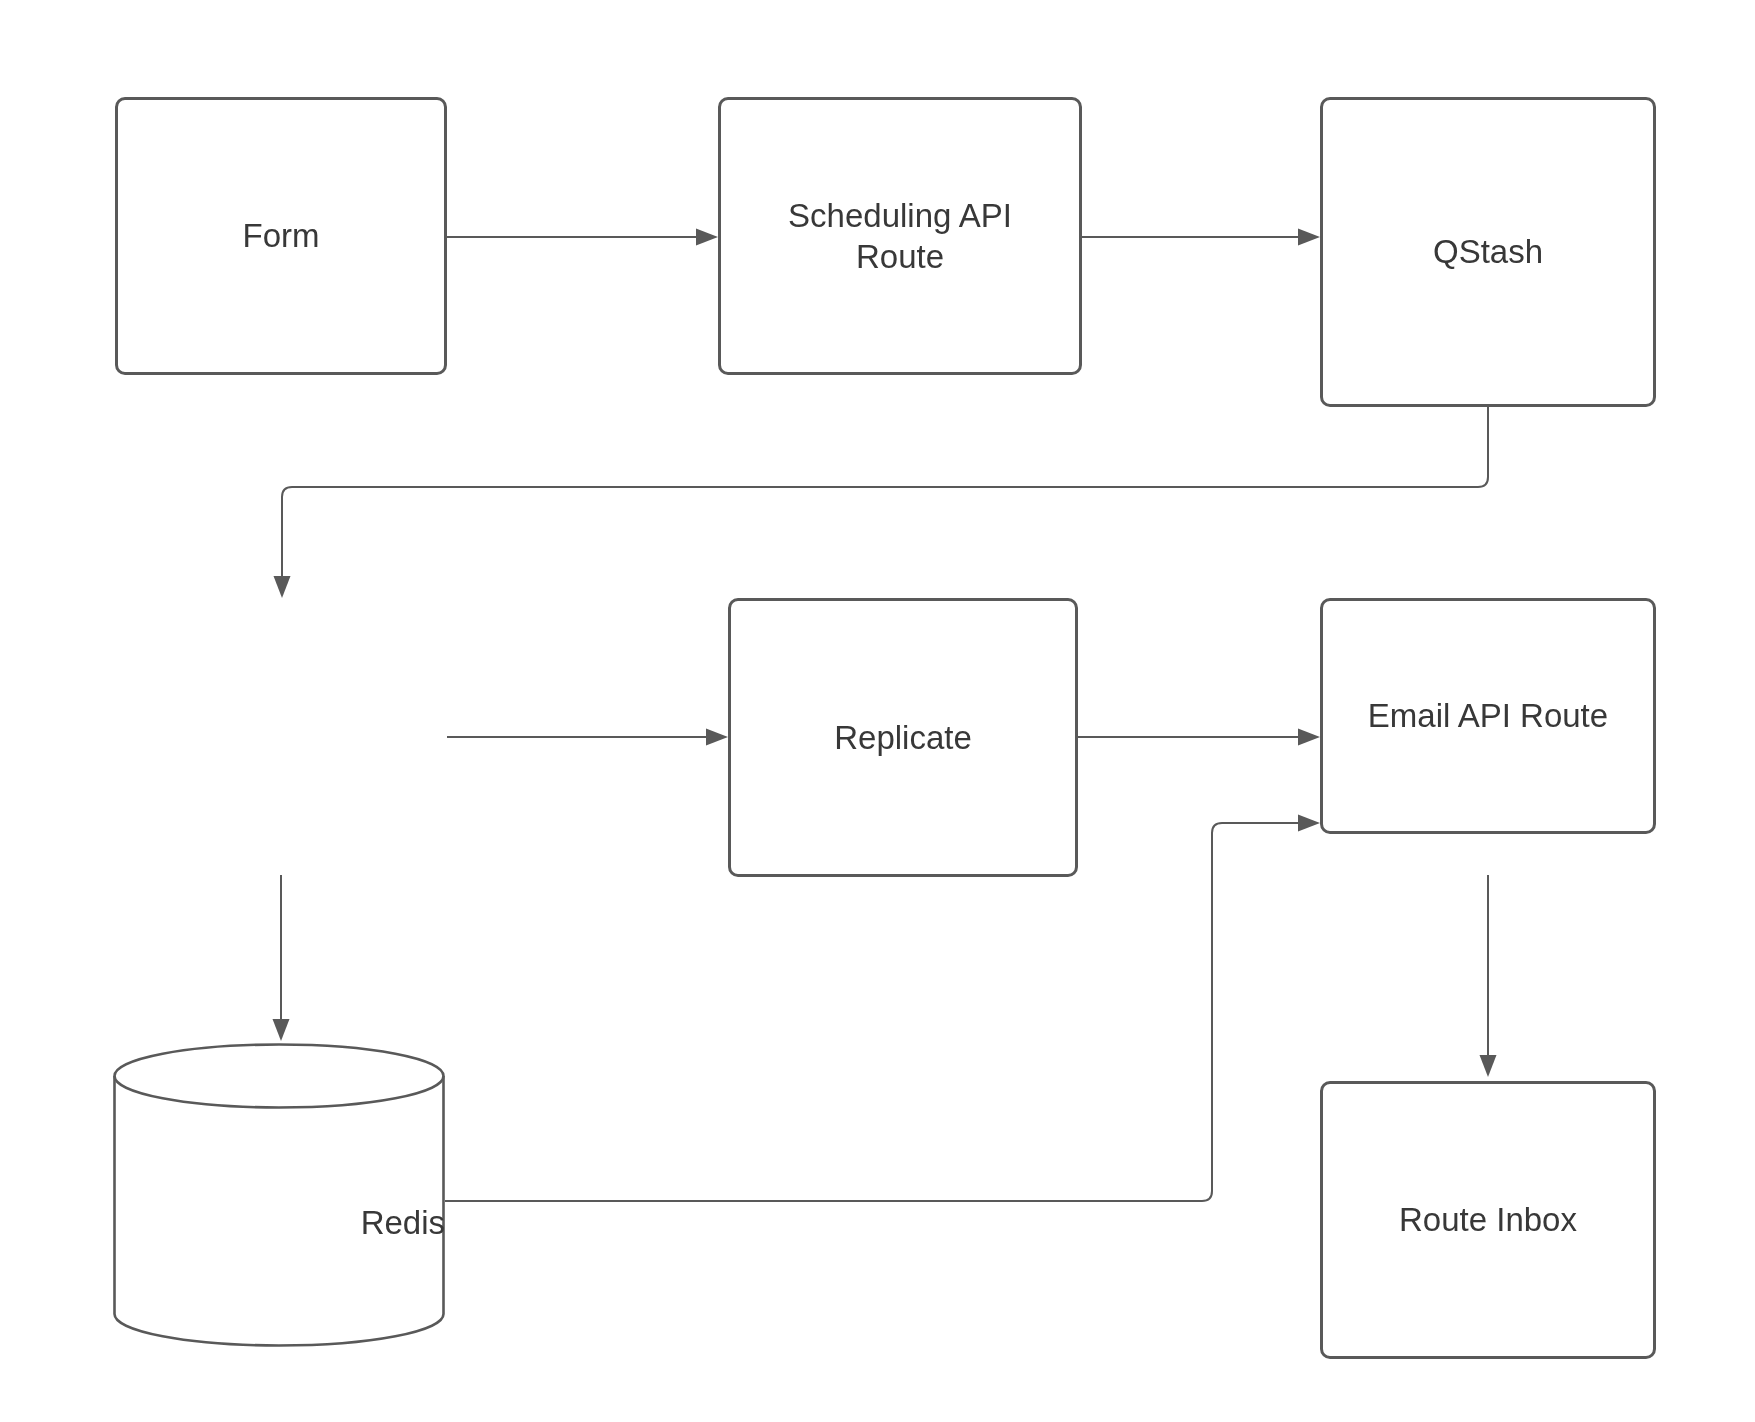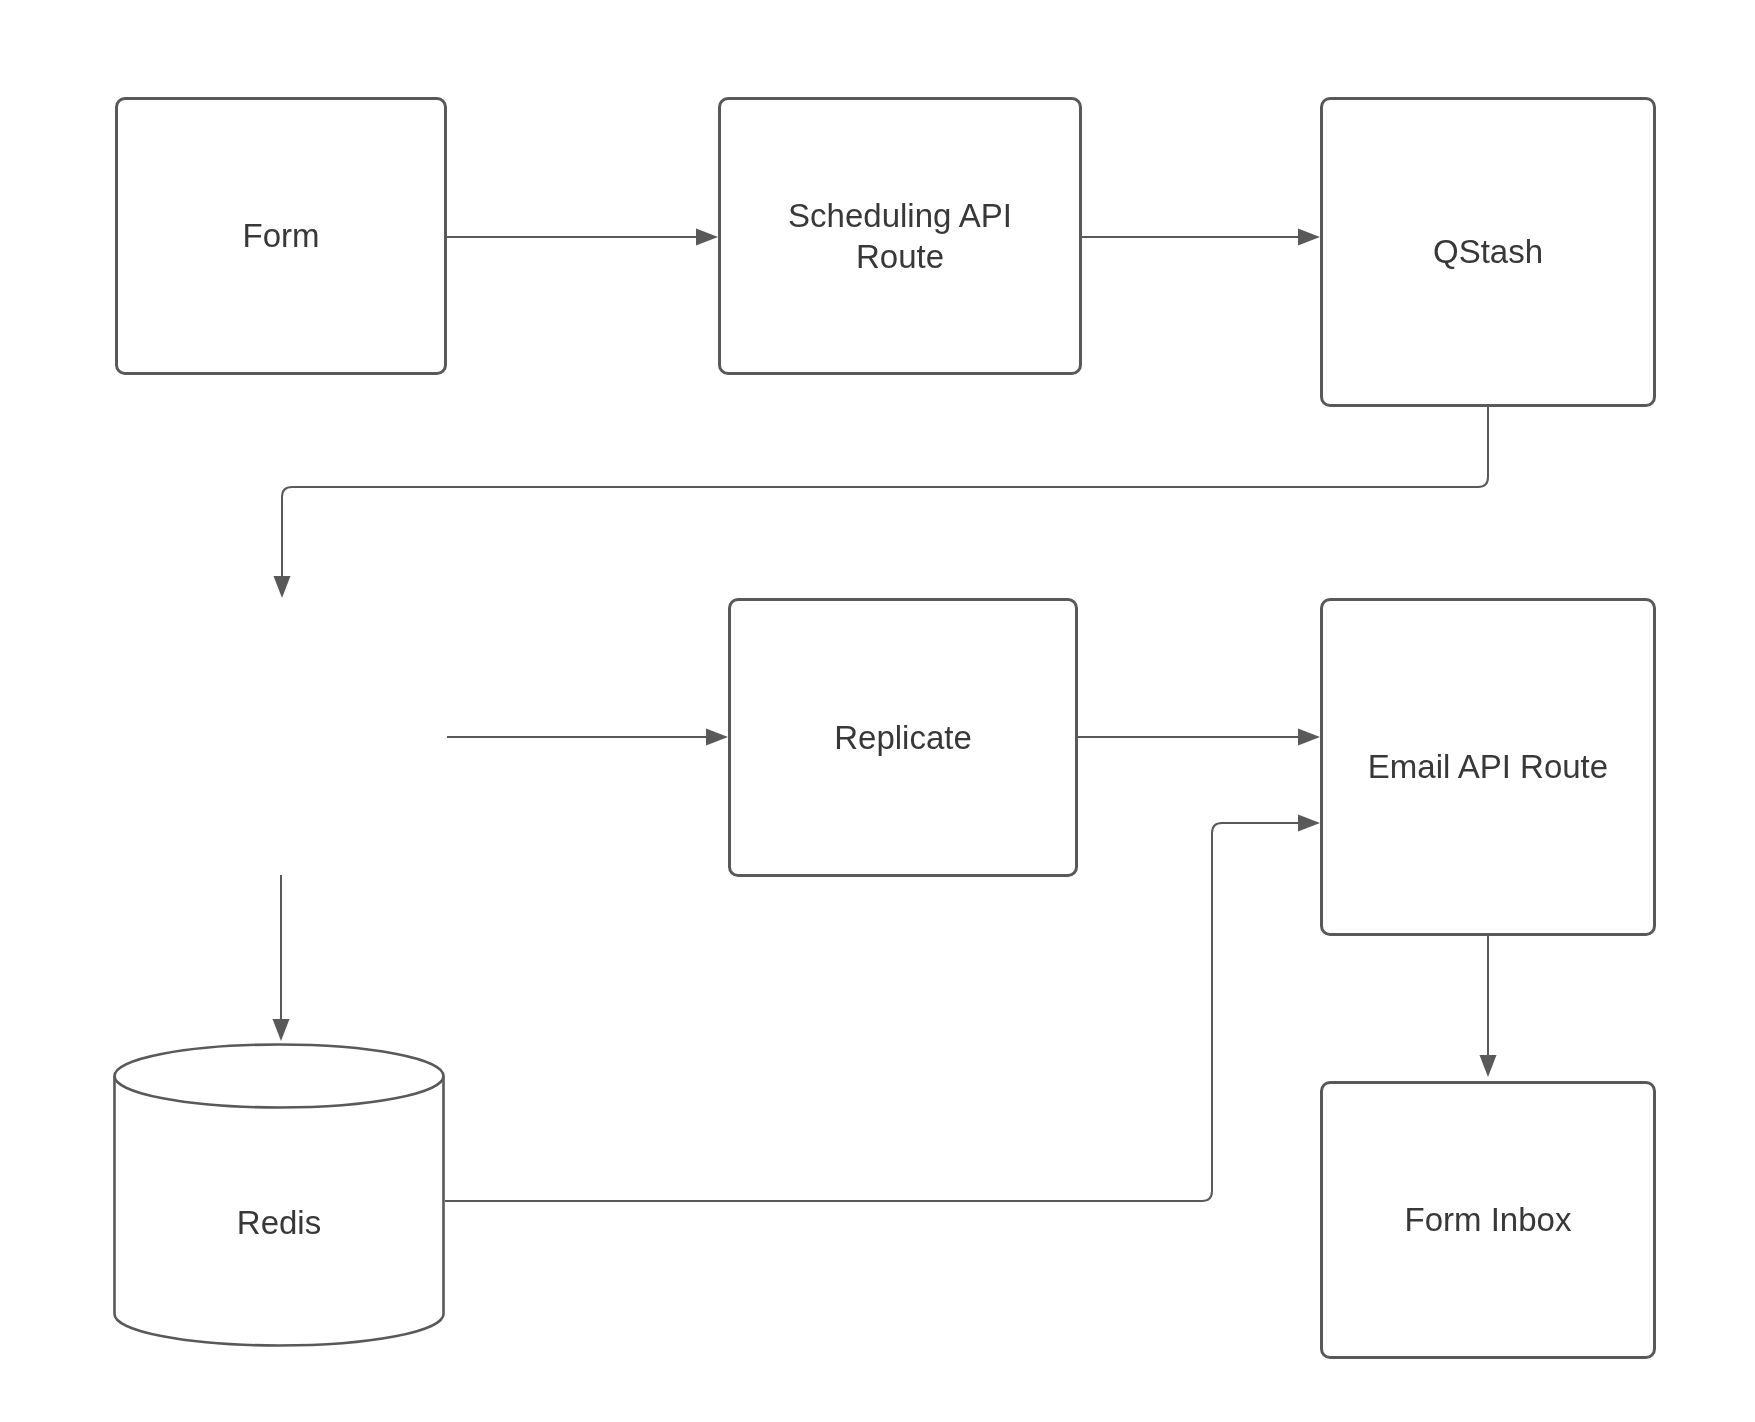--- a/index.html
+++ b/index.html
@@ -13,21 +13,21 @@
     position:absolute;display:flex;align-items:center;justify-content:center;
     box-sizing:border-box;text-align:center;
   }
   .rect{
     background:#ffffff;border:3px solid #595959;border-radius:10px;
   }
   .label{
     color:#383838;font-size:33px;line-height:1.25;display:block;
   }
   .narrow .label{max-width:250px;}
-  .cyl{background:transparent;border:none;}
+  .cyl{background:transparent;border:none;justify-content:flex-end;}
   .cyl svg{position:absolute;left:0;top:0;}
   .cyl .label{position:relative;top:28px;}
 </style>
 </head>
 <body>
 
 <div id="canvas">
 
   <svg id="edges" viewBox="0 0 1755 1422" xmlns="http://www.w3.org/2000/svg">
     <g stroke="#595959" stroke-width="2" fill="none">
@@ -70,29 +70,29 @@
 
   <div class="node rect" style="left:1320px;top:97px;width:336px;height:310px">
     <span class="label">QStash</span>
   </div>
 
 
   <div class="node rect" style="left:728px;top:598px;width:350px;height:279px">
     <span class="label">Replicate</span>
   </div>
 
-  <div class="node rect" style="left:1320px;top:598px;width:336px;height:338px">
+  <div class="node rect" style="left:1320px;top:598px;width:336px;height:236px">
     <span class="label">Email API Route</span>
   </div>
 
   <div class="node cyl" style="left:113px;top:1043px;width:332px;height:304px">
     <svg width="332" height="304" viewBox="0 0 332 304">
       <path d="M1.5,33 a164.5,31.5 0 0 1 329,0 l0,238 a164.5,31.5 0 0 1 -329,0 z" fill="#ffffff" stroke="#595959" stroke-width="2.6"></path>
       <path d="M1.5,33 a164.5,31.5 0 0 0 329,0" fill="none" stroke="#595959" stroke-width="2.6"></path>
     </svg>
     <span class="label">Redis</span>
   </div>
 
   <div class="node rect" style="left:1320px;top:1081px;width:336px;height:278px">
-    <span class="label">Form Inbox</span>
+    <span class="label">Route Inbox</span>
   </div>
 
 </div>
 
 </body></html>

